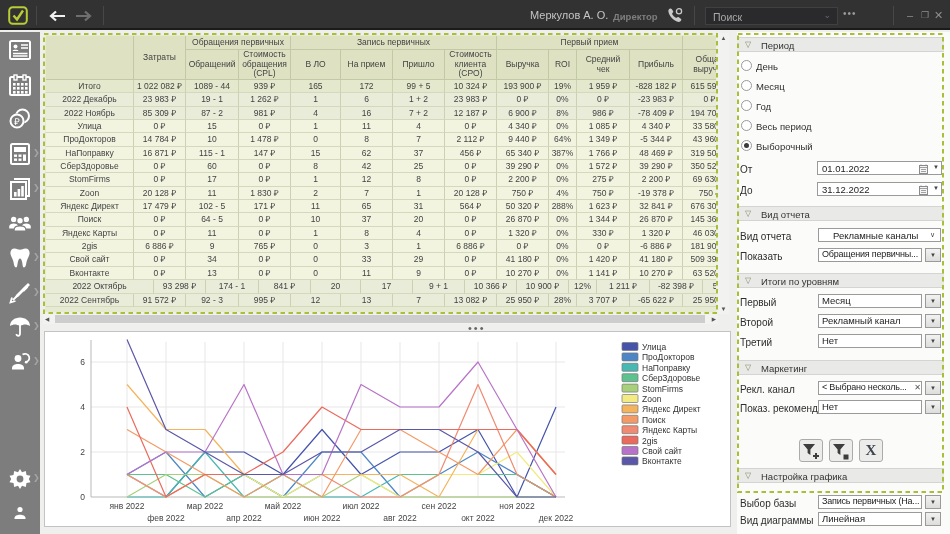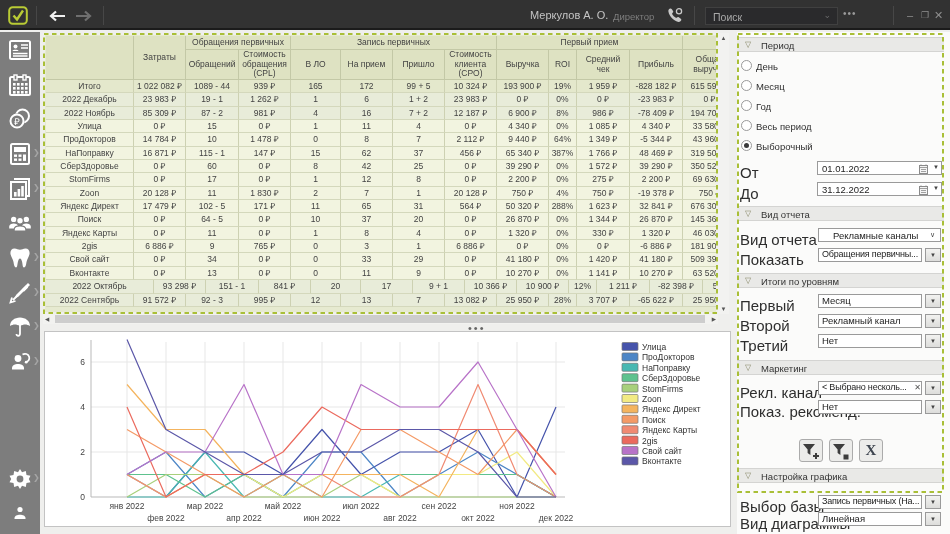--- a/index.html
+++ b/index.html
@@ -3,21 +3,21 @@
 <meta charset="utf-8">
 <style>
 * { margin:0; padding:0; box-sizing:border-box; }
 html,body { width:950px; height:534px; overflow:hidden; }
 body { font-family:"Liberation Sans", sans-serif; background:#efefed; position:relative; }
 #topbar { position:absolute; left:0; top:0; width:950px; height:30px; background:#323232; border-bottom:2px solid #1b1b1b; }
 #sidebar { position:absolute; left:0; top:32px; width:40px; height:502px; background:#7d7d7d; }
 .sep { position:absolute; top:6px; width:1px; height:19px; background:#474747; }
 #title { position:absolute; left:120px; top:9px; font-size:11.5px; color:#dadada; }
 #uname { position:absolute; left:530px; top:9px; font-size:11px; color:#c4c4c4; }
-#urole { position:absolute; left:613px; top:11px; font-size:9.5px; color:#7e7e7e; }
+#urole { position:absolute; left:613px; top:11px; font-size:9.5px; color:#7e7e7e;font-weight:bold; }
 #searchbox { position:absolute; left:705px; top:7px; width:133px; height:18px; background:#2a2a2c; border:1px solid #404040; }
 #searchbox span.st { position:absolute; left:7px; top:3px; font-size:10.5px; color:#a8a8a8; }
 #searchbox span.sv { position:absolute; right:6px; top:2px; font-size:9px; color:#6a6a6a; }
 #dots3 { position:absolute; left:843px; top:8px; font-size:10px; color:#9a9a9a; letter-spacing:1px; }
 .wbtn { position:absolute; top:9px; font-size:11px; color:#8f8f8f; }
 
 #tablewrap { position:absolute; left:45px; top:35px; width:671px; height:277px; background:#e6ead0; overflow:hidden; }
 #rtable { position:absolute; left:1px; top:1px; width:721px; font-size:8.5px; color:#434343; }
 #thead { position:absolute; left:0; top:0; width:721px; height:44px; }
 .hc { position:absolute; background:#dee2c2; border-right:1px solid #c3c8a6; border-bottom:1px solid #c3c8a6; display:flex; align-items:center; justify-content:center; text-align:center; }
@@ -34,21 +34,21 @@
 #hthumb { position:absolute; left:12px; top:1px; width:650px; height:8px; background:#cdcdcd; }
 #splitdots { position:absolute; left:468px; top:322px; font-size:11px; color:#666; letter-spacing:2px; }
 
 #chartbox { position:absolute; left:44px; top:331px; width:687px; height:196px; background:#ffffff; border:1px solid #c3c3c3; }
 
 #panel { position:absolute; left:737px; top:32px; width:213px; height:502px; background:#fbfbfa; }
 #pdash { position:absolute; left:737px; top:33px; width:207px; height:460px; z-index:5; pointer-events:none; }
 .shead { position:absolute; left:737px; width:207px; height:15px; background:#e9e9e7; border-top:1px solid #d4d4d2; border-bottom:1px solid #d4d4d2; font-size:9.5px; color:#333; }
 .shead b { position:absolute; left:24px; top:2px; font-weight:normal; }
 .shead i { position:absolute; left:8px; top:2px; font-style:normal; color:#8a8a6a; font-size:8px; }
-.plabel { position:absolute; left:740px; font-size:15px; color:#2e2e2e; }
+.plabel { position:absolute; left:740px; font-size:10px; color:#2e2e2e; }
 .rlabel { position:absolute; left:756px; font-size:9.5px; color:#2e2e2e; }
 .radio { position:absolute; left:741px; width:11px; height:11px; border:1px solid #9a9a9a; border-radius:50%; background:#fff; }
 .radio.sel::after { content:""; position:absolute; left:2px; top:2px; width:5px; height:5px; background:#3a3a3a; border-radius:50%; }
 .dfield { position:absolute; left:817px; width:125px; height:14px; background:#fff; border:1px solid #9a9a9a; font-size:9.5px; color:#1d1d1d; }
 .dfield span { position:absolute; left:4px; top:1px; }
 .combo { position:absolute; left:818px; width:123px; height:14px; font-size:9.5px; color:#1d1d1d; }
 .combo .cf { position:absolute; left:0; top:0; width:104px; height:14px; background:#fff; border:1px solid #9a9a9a; }
 .combo span.tx { position:absolute; left:4px; top:1px; white-space:nowrap; overflow:hidden; max-width:99px; z-index:2; }
 .combo .cbtn { position:absolute; right:0; top:0; width:16px; height:14px; background:linear-gradient(#f2f2f0,#dddddb); border:1px solid #9a9a9a; color:#444; font-size:6px; text-align:center; line-height:13px; }
 .combo2 { position:absolute; left:818px; width:123px; height:14px; background:#fff; border:1px solid #9a9a9a; font-size:9.5px; color:#1d1d1d; }
@@ -457,21 +457,21 @@
           <span style="width:52px">0 ₽</span>
           <span style="width:52px">10 270 ₽</span>
           <span style="width:28px">0%</span>
           <span style="width:53px">1 141 ₽</span>
           <span style="width:53px">10 270 ₽</span>
           <span style="width:54px">63 520 ₽</span>
         </div>
 <div class="r m">
           <span style="width:108px">2022 Октябрь</span>
           <span style="width:52px">93 298 ₽</span>
-          <span style="width:53px">151 - 1</span>
+          <span style="width:53px">174 - 1</span>
           <span style="width:52px">841 ₽</span>
           <span style="width:50px">20</span>
           <span style="width:52px">17</span>
           <span style="width:52px">9 + 1</span>
           <span style="width:52px">10 366 ₽</span>
           <span style="width:52px">10 900 ₽</span>
           <span style="width:28px">12%</span>
           <span style="width:53px">1 211 ₽</span>
           <span style="width:53px">-82 398 ₽</span>
           <span style="width:54px">53 620 ₽</span>

